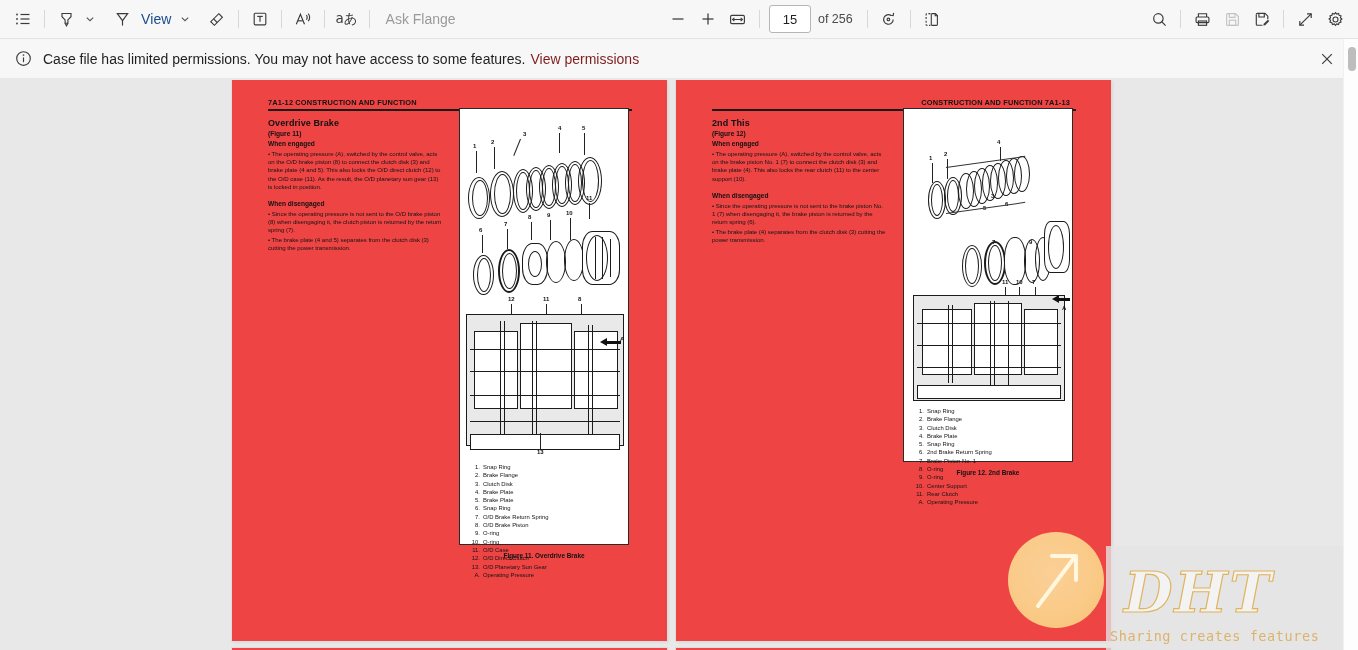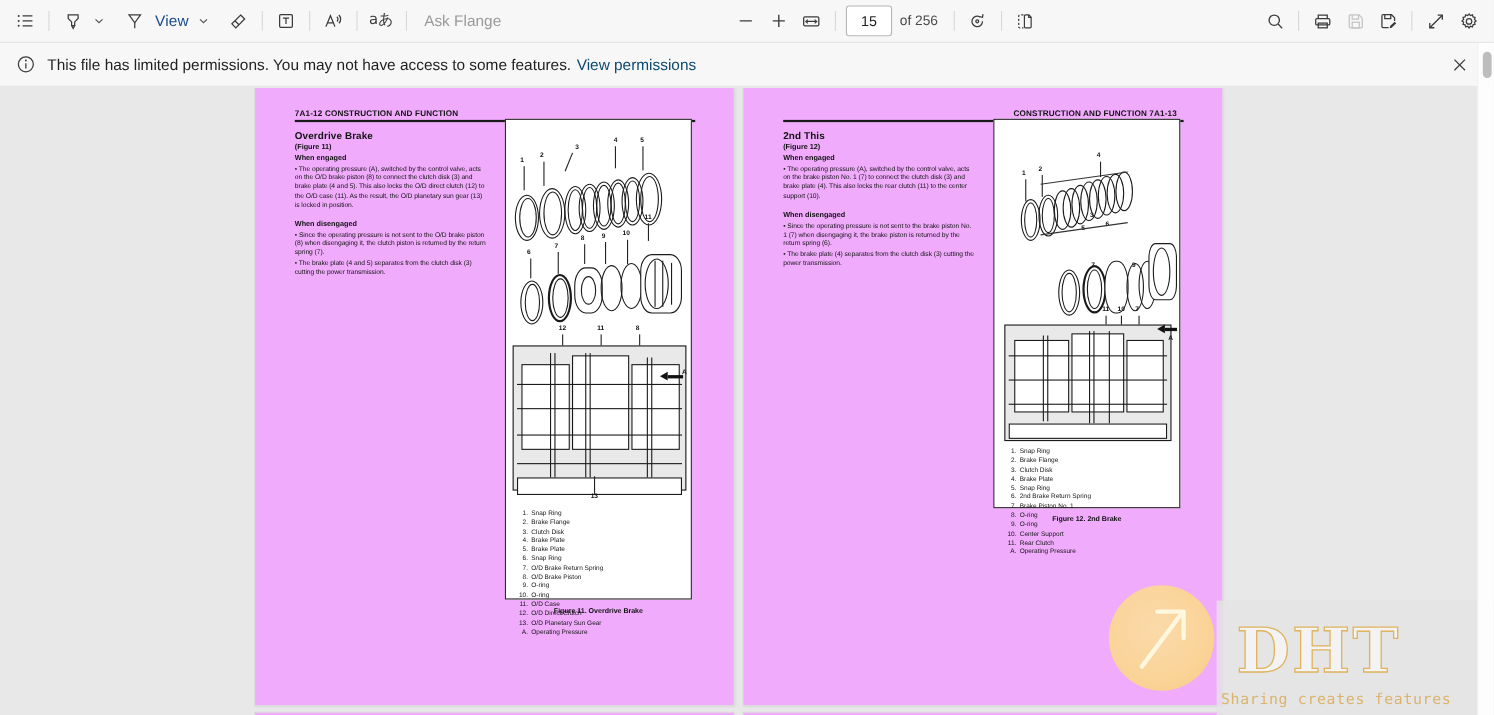--- a/index.html
+++ b/index.html
@@ -62,37 +62,37 @@
   .notice {
     position: absolute; top: 39px; left: 0;
     width: 1358px; height: 40px;
     background: #f7f7f7;
     border-bottom: 1px solid #e6e6e6;
     display: flex; align-items: center;
     padding: 0 14px;
   }
   .notice-icon { margin-right: 10px; color: #3b3b3b; display:flex; }
   .notice-text { font-size: 14px; color: #1f1f1f; }
-  .notice-link { font-size: 14px; color: #0c4a6e; margin-left: 5px; cursor: pointer; }
+  .notice-link { font-size: 14px; color: #7f1d1d; margin-left: 5px; cursor: pointer; }
   .notice-close {
     position: absolute; right: 18px; top: 50%; transform: translateY(-50%);
     width: 26px; height: 26px; display:flex; align-items:center; justify-content:center;
     cursor:pointer; border-radius:4px; color:#3b3b3b;
   }
 
   
   .viewer {
     position: absolute; top: 80px; left: 0;
     width: 1358px; height: 570px;
     background: #e8e8e8;
     overflow: hidden;
   }
   .page {
     position: absolute;
-    background: #f0abfc;
+    background: #ef4444;
     box-shadow: 0 0 0 1px #dcdcdc, 1px 1px 3px rgba(0,0,0,.10);
   }
   .page-left  { left: 232px; top: 0px; width: 435px; height: 561px; }
   .page-right { left: 676px; top: 0px; width: 435px; height: 561px; }
   .page-next-l { left: 232px; top: 568px; width: 435px; height: 60px; }
   .page-next-r { left: 676px; top: 568px; width: 435px; height: 60px; }
 
   .pg-inner { position: absolute; inset: 0; padding: 0; }
 
   
@@ -173,21 +173,21 @@
   .wm-arrow {
     position: absolute; left: 10px; bottom: 22px; width: 96px; height: 96px;
   }
   .wm-panel {
     position: absolute; left: 108px; bottom: 0px; width: 252px; height: 104px;
     background: rgba(228,228,228,.78);
   }
   .wm-dht {
     position: absolute; left: 126px; bottom: 30px;
     font-family: "DejaVu Serif", serif;
-    font-size: 56px; font-weight: bold; 
+    font-size: 56px; font-weight: bold; font-style: italic;
     color: rgba(255,255,255,.55);
     -webkit-text-stroke: 1.2px #e0b45e;
     letter-spacing: 2px;
     line-height: 1;
   }
   .wm-tag {
     position: absolute; left: 112px; bottom: 6px;
     font-family: "DejaVu Sans Mono", monospace;
     font-size: 13.5px; color: #dcb36b; letter-spacing: .6px;
     white-space: nowrap;
@@ -427,21 +427,21 @@
 </div>
 
 <div class="notice">
   <span class="notice-icon">
     <svg width="19" height="19" viewBox="0 0 19 19" fill="none" stroke="currentColor" stroke-width="1.15">
       <circle cx="9.5" cy="9.5" r="6.8"></circle>
       <line x1="9.5" y1="8.4" x2="9.5" y2="13.2"></line>
       <circle cx="9.5" cy="6.0" r=".85" fill="currentColor" stroke="none"></circle>
     </svg>
   </span>
-  <span class="notice-text">This file has limited permissions. You may not have access to some features.</span>
+  <span class="notice-text">Case file has limited permissions. You may not have access to some features.</span>
   <span class="notice-link">View permissions</span>
   <span class="notice-close">
     <span>
       <svg width="14" height="14" viewBox="0 0 14 14" stroke="currentColor" stroke-width="1.15">
         <line x1="2.2" y1="2.2" x2="11.8" y2="11.8"></line>
         <line x1="11.8" y1="2.2" x2="2.2" y2="11.8"></line>
       </svg>
     </span>
   </span>
 </div>

